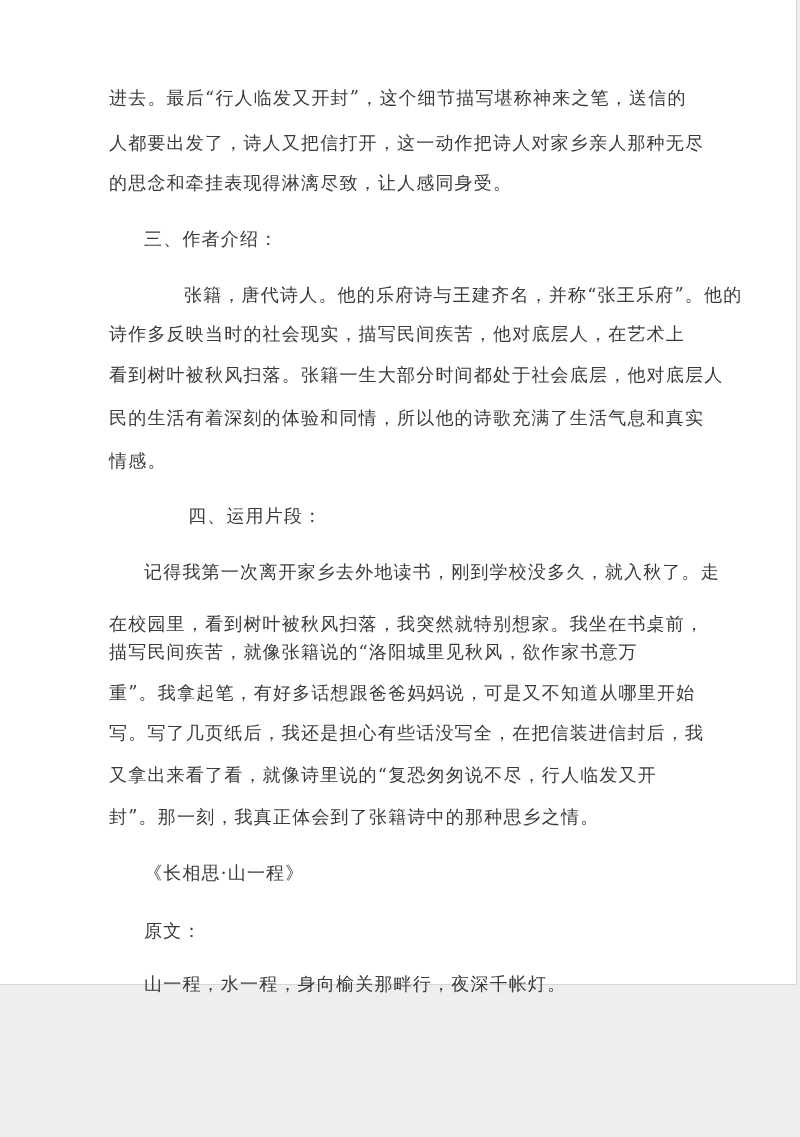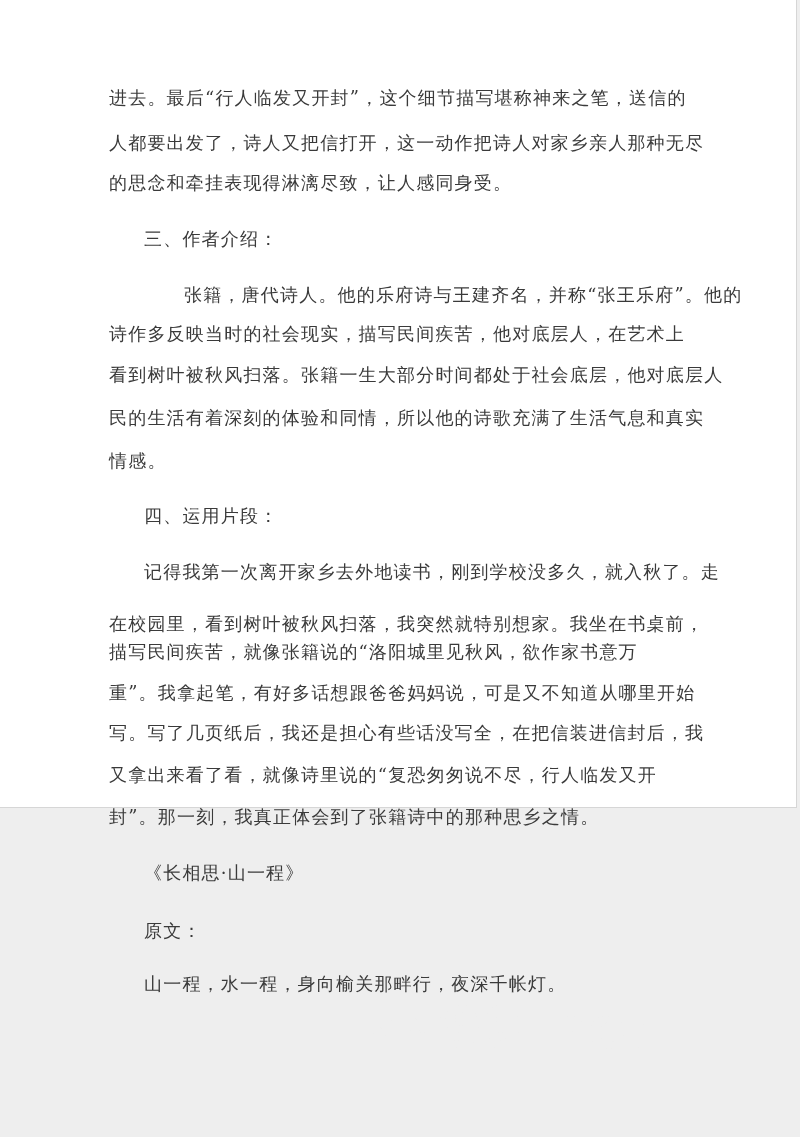--- a/index.html
+++ b/index.html
@@ -12,21 +12,21 @@
       background: #eeeeee;
       position: relative;
       overflow: hidden;
       font-family: "DejaVu Serif", "Liberation Serif", serif;
     }
     .page {
       position: absolute;
       left: 0;
       top: 0;
       width: 797px;
-      height: 808px;
+      height: 985px;
       background: #ffffff;
       border-right: 1px solid #d6d6d6;
       border-bottom: 1px solid #d6d6d6;
       box-sizing: border-box;
     }
     .line {
       position: absolute;
       left: 109px;
       font-size: 18px;
       color: #3a3a3a;
@@ -55,21 +55,21 @@
   <div id="lines-container">
       <div class="line" style="top: 87px;">进去。最后“行人临发又开封”，这个细节描写堪称神来之笔，送信的</div>
       <div class="line" style="top: 132px;">人都要出发了，诗人又把信打开，这一动作把诗人对家乡亲人那种无尽</div>
       <div class="line" style="top: 172px;">的思念和牵挂表现得淋漓尽致，让人感同身受。</div>
       <div class="line indent" style="top: 228px;">三、作者介绍：</div>
       <div class="line indent" style="top: 284px; margin-left: 40px;">张籍，唐代诗人。他的乐府诗与王建齐名，并称“张王乐府”。他的</div>
       <div class="line" style="top: 323px;">诗作多反映当时的社会现实，描写民间疾苦，他对底层人，在艺术上</div>
       <div class="line" style="top: 364px;">看到树叶被秋风扫落。张籍一生大部分时间都处于社会底层，他对底层人</div>
       <div class="line" style="top: 407px;">民的生活有着深刻的体验和同情，所以他的诗歌充满了生活气息和真实</div>
       <div class="line" style="top: 450px;">情感。</div>
-      <div class="line indent" style="top: 505px;">四、运用片段：</div>
+      <div class="line indent" style="top: 505px; margin-left: 44px;">四、运用片段：</div>
       <div class="line indent" style="top: 561px;">记得我第一次离开家乡去外地读书，刚到学校没多久，就入秋了。走</div>
       <div class="line" style="top: 601px; margin-top: 12px;">在校园里，看到树叶被秋风扫落，我突然就特别想家。我坐在书桌前，</div>
       <div class="line" style="top: 641px;">描写民间疾苦，就像张籍说的“洛阳城里见秋风，欲作家书意万</div>
       <div class="line" style="top: 682px;">重”。我拿起笔，有好多话想跟爸爸妈妈说，可是又不知道从哪里开始</div>
       <div class="line" style="top: 722px;">写。写了几页纸后，我还是担心有些话没写全，在把信装进信封后，我</div>
       <div class="line" style="top: 764px;">又拿出来看了看，就像诗里说的“复恐匆匆说不尽，行人临发又开</div>
       <div class="line" style="top: 806px;">封”。那一刻，我真正体会到了张籍诗中的那种思乡之情。</div>
       <div class="line indent" style="top: 862px;">《长相思·山一程》</div>
       <div class="line indent" style="top: 920px;">原文：</div>
       <div class="line indent" style="top: 973px;">山一程，水一程，身向榆关那畔行，夜深千帐灯。</div>

